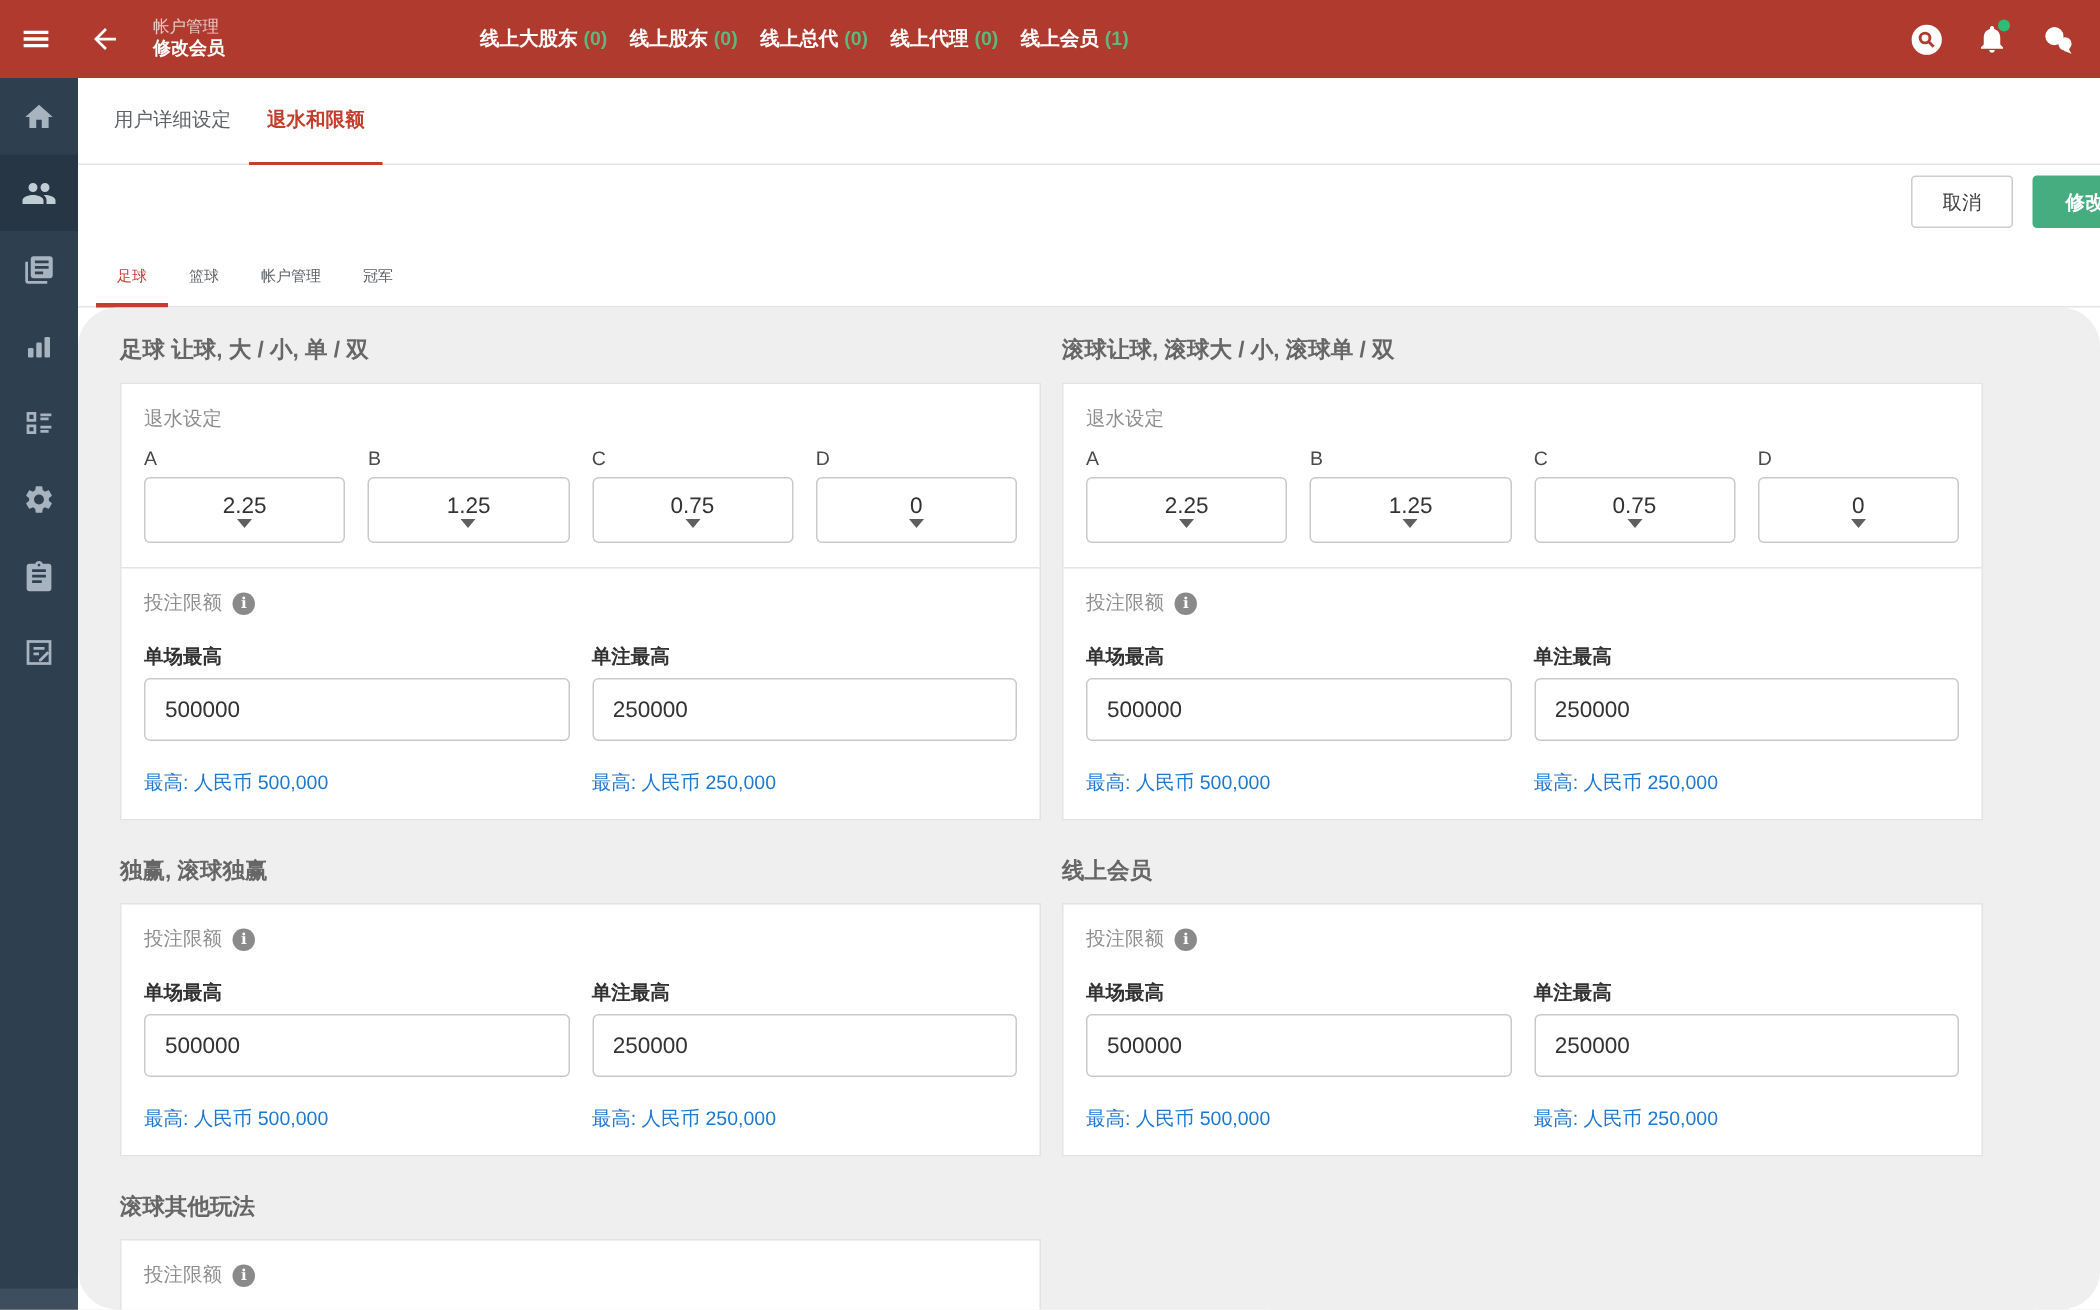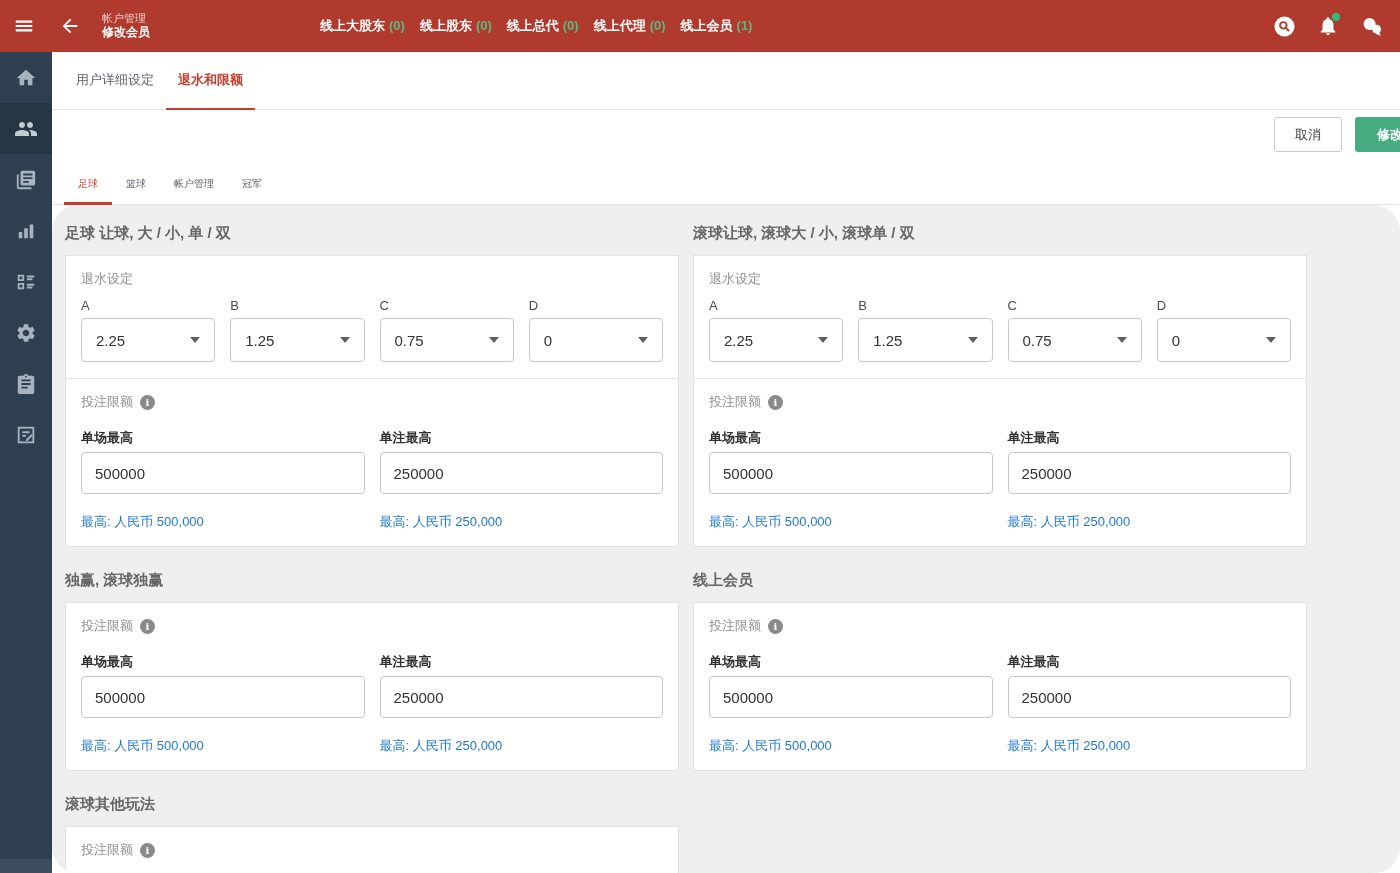--- a/index.html
+++ b/index.html
@@ -49,36 +49,36 @@
     cursor:pointer; font-family:inherit; }
   .btn-cancel { right:58px; width:68px; background:#fff; border:1px solid #ccc; color:#3c3c3c; }
   .btn-submit { right:-25px; width:70px; background:#45ad80; border:none;
     color:#fff; font-weight:bold; }
   .subtabbar { height:40px; background:#fff; border-bottom:1px solid #e4e4e4;
     display:flex; padding-left:12px; flex:0 0 auto; }
   .subtab { display:flex; align-items:center; padding:0 14px; font-size:10px;
     color:#5f6368; cursor:pointer; border-bottom:3px solid transparent; margin-bottom:-1px; }
   .subtab.active { color:#c53d2d; border-bottom-color:#c53d2d; }
 
-  .content { flex:1 1 auto; background:#efefef; overflow:hidden; padding:13px 13px 0;border-radius:26px; }
+  .content { flex:1 1 auto; background:#efefef; overflow:hidden; padding:13px 28px 0;border-radius:26px; }
   .row { display:grid; grid-template-columns:614px 614px; column-gap:14px; }
   .section-title { font-size:15px; font-weight:600; color:#666; margin:24px 0 12px; }
   .row:first-child .section-title { margin-top:6px; }
   .card { background:#fff; border:1px solid #e3e3e3; padding:14px 15px 15px; }
   .group-label { font-size:13px; color:#8e8e8e; display:flex; align-items:center;
     gap:7px; margin-bottom:10px; }
   .info-icon { width:15px; height:15px; border-radius:50%; background:#8a8a8a;
     color:#fff; display:inline-flex; align-items:center; justify-content:center;
     font-size:10px; font-weight:bold; cursor:pointer; }
   .info-icon::after { content:"i"; font-family:"DejaVu Serif",serif; }
   .rebate-grid { display:grid; grid-template-columns:repeat(4,1fr); column-gap:15px; }
   .field-label { font-size:13px; color:#4a4a4a; margin-bottom:5px; }
   .select { height:44px; border:1px solid #c9c9c9; border-radius:4px; background:#fff;
-    display:flex; align-items:center; justify-content:space-between; padding:0 14px;
-    font-size:15px; color:#333; cursor:pointer; }
+    display:flex; align-items:center; justify-content:center; padding:0 14px;
+    font-size:15px; color:#333; cursor:pointer;flex-direction:column; }
   .caret { width:0; height:0; border-left:5px solid transparent;
     border-right:5px solid transparent; border-top:6px solid #5f5f5f; }
   .divider { border-top:1px solid #e4e4e4; margin:16px -15px 14px; }
   .limits-grid { display:grid; grid-template-columns:1fr 1fr; column-gap:15px; }
   .input-label { font-size:13px; font-weight:bold; color:#323232; margin:8px 0 5px; }
   .text-input { width:100%; height:42px; border:1px solid #c9c9c9; border-radius:4px;
     padding:0 13px; font-size:15px; color:#333; font-family:inherit; }
   .hint { font-size:13px; color:#1e78d2; margin-top:19px; }
   svg { display:block; }
 </style>

